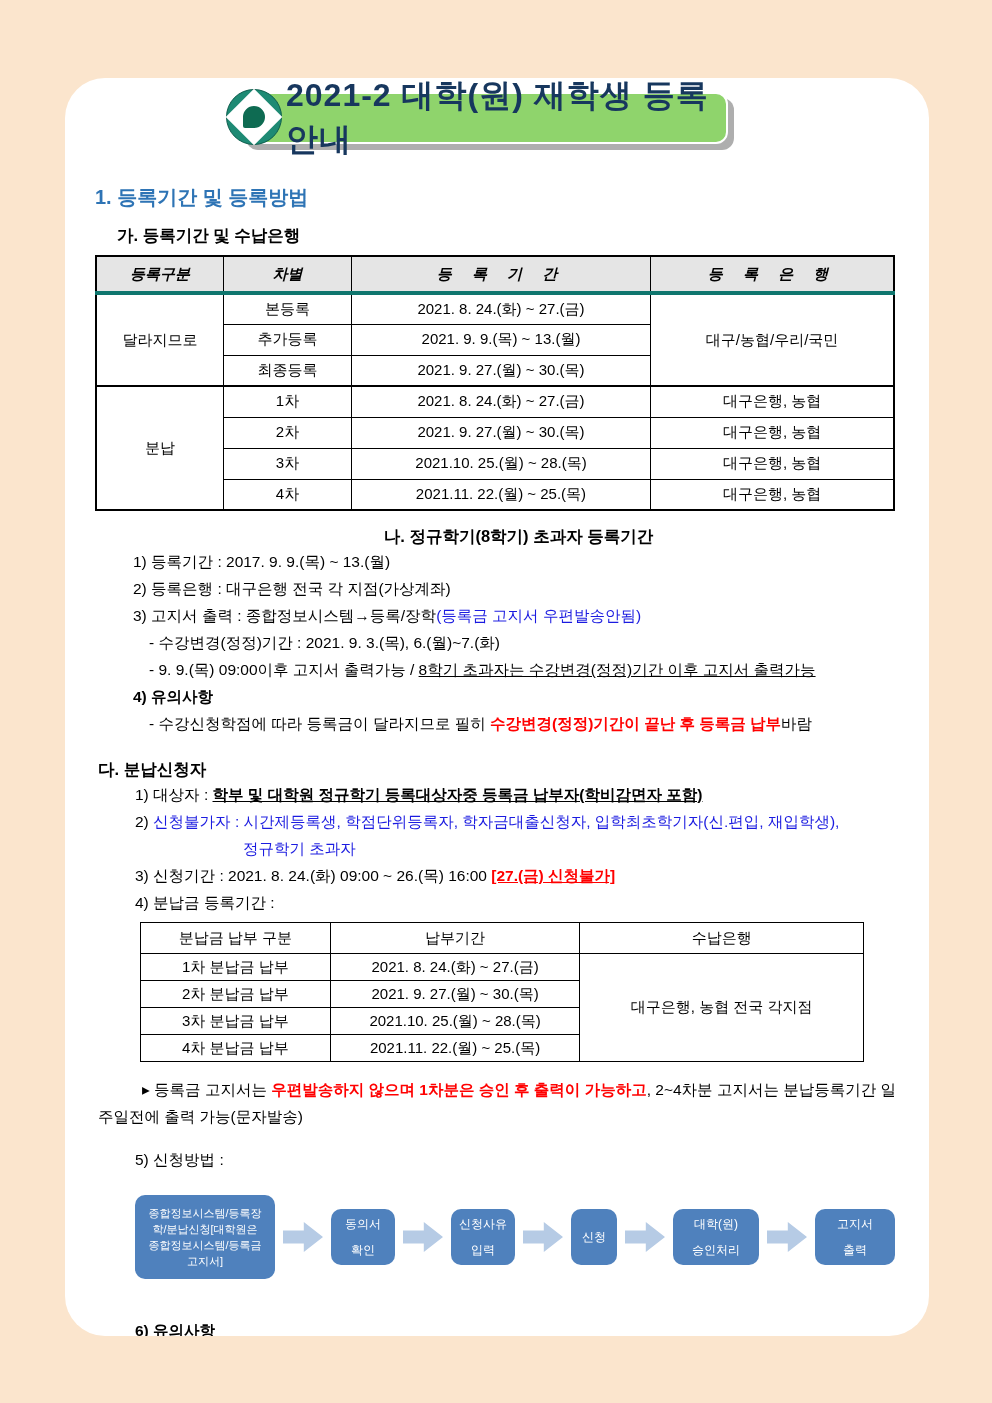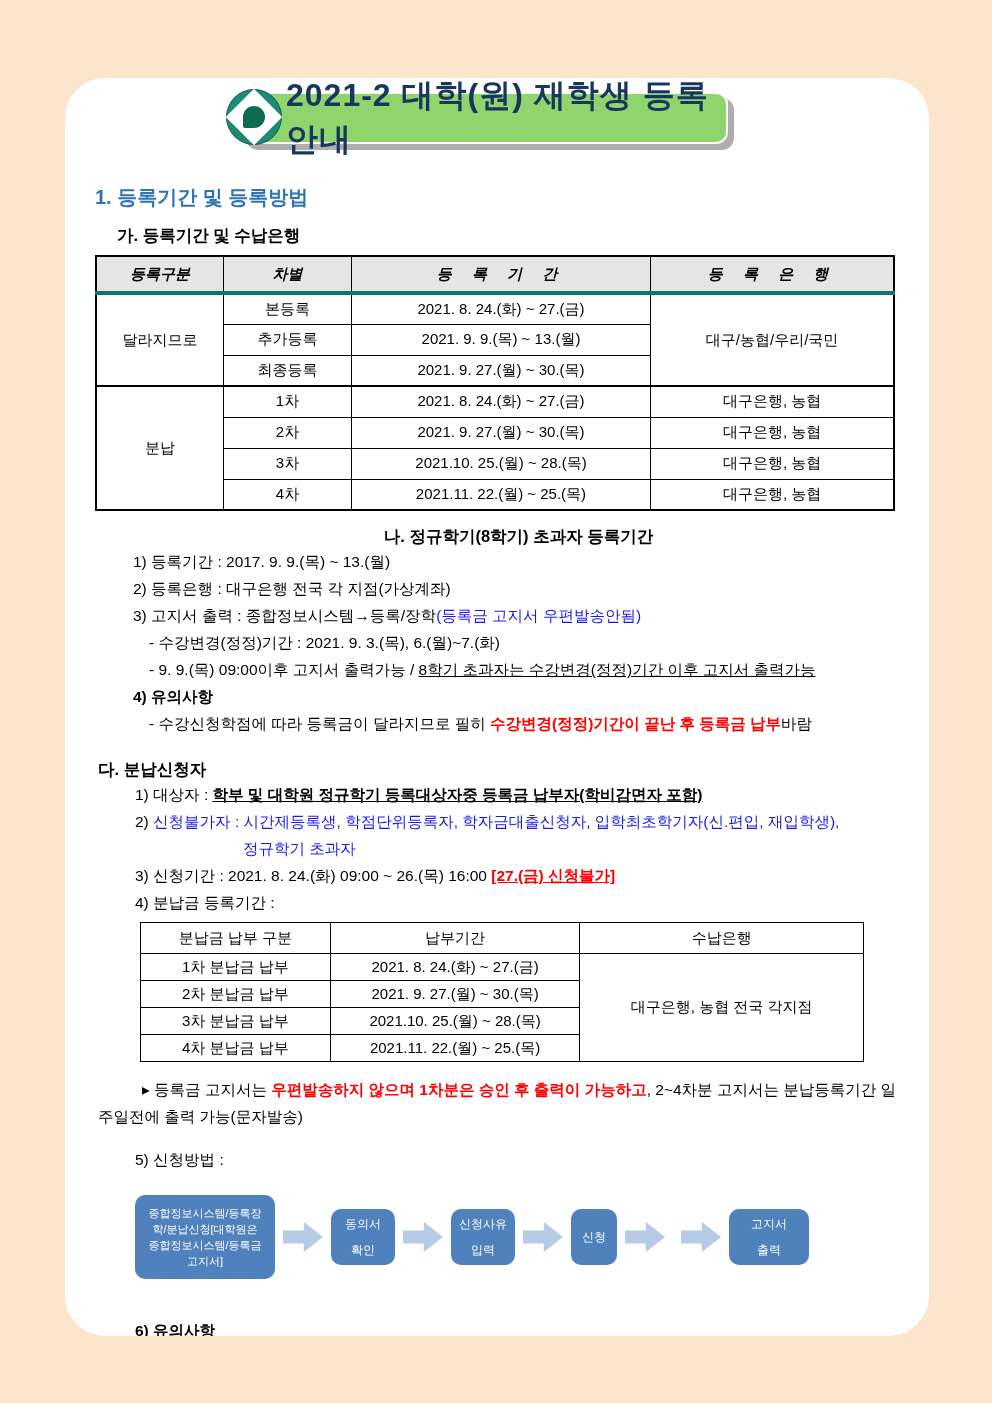--- a/index.html
+++ b/index.html
@@ -211,20 +211,22 @@
 고지서]</div>
     <div class="arrow"></div>
     <div class="fbox w64">동의서
 확인</div>
     <div class="arrow"></div>
     <div class="fbox w64">신청사유
 입력</div>
     <div class="arrow"></div>
     <div class="fbox w46">신청</div>
     <div class="arrow"></div>
+    <div class="fbox w86">대학(원)
+승인처리</div>
     <div class="arrow"></div>
     <div class="fbox w80">고지서
 출력</div>
   </div>
 
   <div class="body-line ind3 bold sec6">6) 유의사항</div>
 
 </div>
 
 </body></html>

